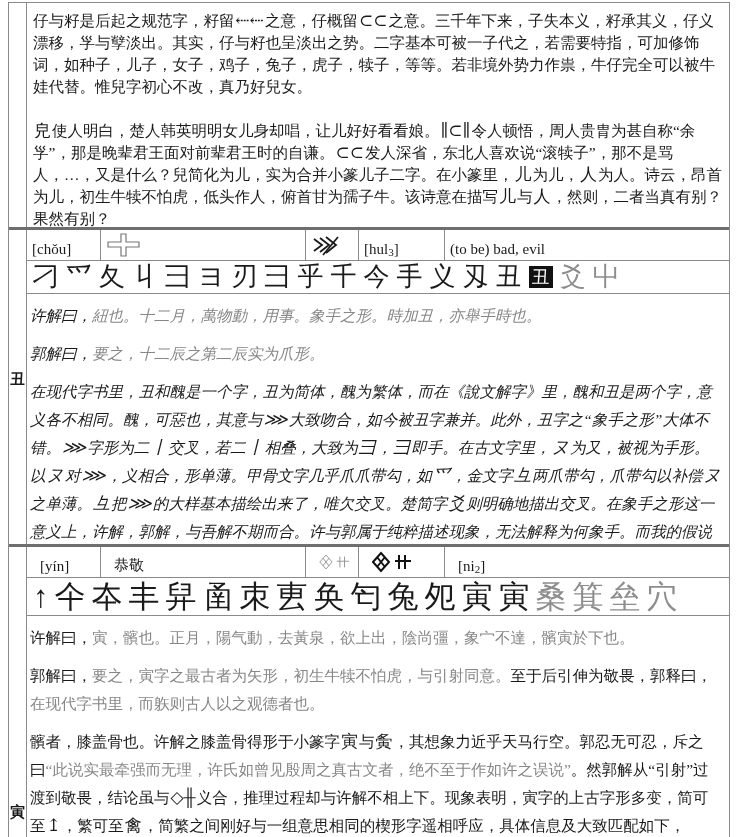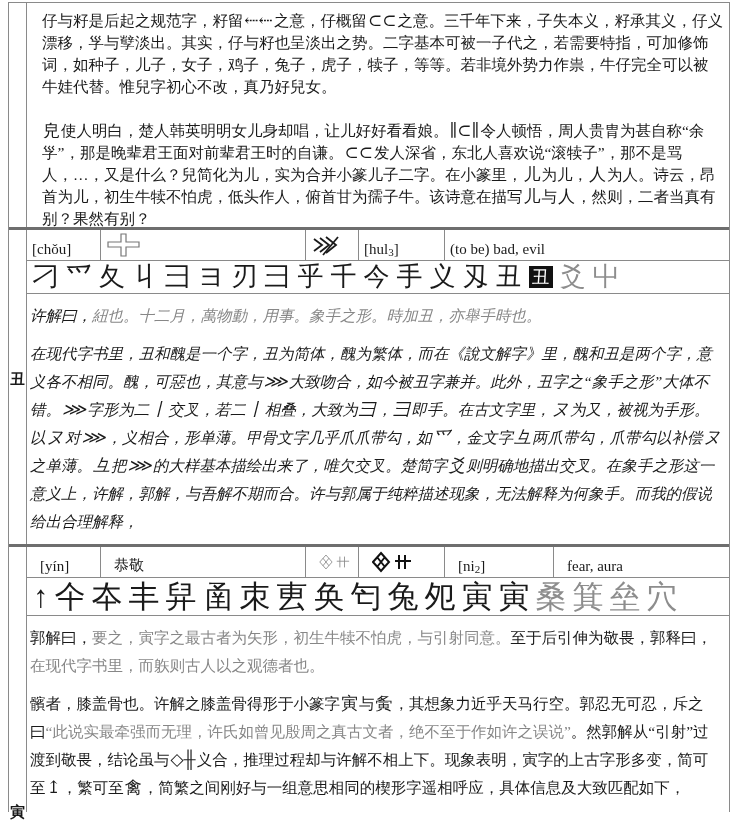--- a/index.html
+++ b/index.html
@@ -9,21 +9,21 @@
        border-top:1px solid #8a8a8a;border-left:1px solid #8a8a8a;border-right:1px solid #8a8a8a;}
   .sec{display:flex;align-items:stretch;}
   .label-col{width:17px;flex:none;border-right:1px solid #8a8a8a;position:relative;}
   .row-label{position:absolute;left:0;width:17px;text-align:center;font-size:15px;font-weight:bold;}
   .sec-chou .row-label{top:140px;}
   .sec-yin .row-label{top:256px;}
   .content{flex:1;min-width:0;}
   .sep{height:3px;background:#6e6e6e;}
   
   .intro .content{height:224px;padding:7px 6px 0 3px;box-sizing:border-box;overflow:hidden;}
-  .para{margin:0 0 22px 12px;font-size:15.5px;line-height:22px;}
+  .para{margin:0 0 22px 3px;font-size:15.5px;line-height:22px;}
   
   .hdr{display:grid;grid-template-columns:74px 205px 53px 86px 109px auto;
        border-bottom:1px solid #8a8a8a;}
   .hdr>div{border-right:1px solid #8a8a8a;display:flex;align-items:flex-end;
        padding:2px 5px;font-size:15px;min-height:24px;}
   .hdr>div:last-child{border-right:none;}
   .sec-yin .hdr>div{min-height:26px;margin-left:8px;}
   
   .strip{border-bottom:1px solid #8a8a8a;display:flex;align-items:center;
          padding:3px 6px;gap:7px;overflow:hidden;}
@@ -100,20 +100,21 @@
           <span>手</span>
           <span>义</span>
           <span>刄</span>
           <span>丑</span>
           <span class="stamp">丑</span>
           <span class="light">爻</span>
           <span class="light">屮</span>
         </div>
       <div class="txt">
         <p class="para"><span>许解曰，</span><span class="gray">紐也。十二月，萬物動，用事。象手之形。時加丑，亦舉手時也。</span></p>
+        <p class="para"><span>郭解曰，</span><span class="gray">要之，十二辰之第二辰实为爪形。</span></p>
         <p class="para"><span>在现代字书里，丑和醜是一个字，丑为简体，醜为繁体，而在《說文解字》里，醜和丑是两个字，意义各不相同。醜，可惡也，其意与</span><span class="ig">⋙</span><span>大致吻合，如今被丑字兼并。此外，丑字之“象手之形”大体不错。</span><span class="ig">⋙</span><span>字形为二</span><span class="ig">丨</span><span>交叉，若二</span><span class="ig">丨</span><span>相叠，大致为</span><span class="ig">彐</span><span>，</span><span class="ig">彐</span><span>即手。在古文字里，</span><span class="ig">ヌ</span><span>为又，被视为手形。以</span><span class="ig">ヌ</span><span>对</span><span class="ig">⋙</span><span>，义相合，形单薄。甲骨文字几乎爪爪带勾，如</span><span class="ig">爫</span><span>，金文字</span><span class="ig">彑</span><span>两爪带勾，爪带勾以补偿</span><span class="ig">ヌ</span><span>之单薄。</span><span class="ig">彑</span><span>把</span><span class="ig">⋙</span><span>的大样基本描绘出来了，唯欠交叉。楚简字</span><span class="ig">爻</span><span>则明确地描出交叉。在象手之形这一意义上，许解，郭解，与吾解不期而合。许与郭属于纯粹描述现象，无法解释为何象手。而我的假说给出合理解释，</span></p>
       </div>
     </div>
   </div>
 
   <div class="sep"></div>
 
   <div class="sec sec-yin">
     <div class="label-col">
       <div class="row-label">寅</div>
@@ -136,23 +137,20 @@
           <svg class="cuneo" width="44" height="26" viewBox="0 0 44 26">
             <path d="M9 4 L17 13 L9 22 L1 13 Z M5 8 L13 18 M13 8 L5 18" fill="none" stroke="#111" stroke-width="2"></path>
             <path d="M27 6 V20 M33 6 V20 M23 12 H39" fill="none" stroke="#111" stroke-width="2"></path>
           </svg>
         </div>
         <div class="rd">
           <span>[ni</span>
             <sub>2</sub>
             <span>]</span>
         </div>
-        <div>
-            <span>fear, aura</span>
-          </div>
       </div>
       <div class="strip">
           <span>↑</span>
           <span>仐</span>
           <span>夲</span>
           <span>丰</span>
           <span>舁</span>
           <span>圅</span>
           <span>朿</span>
           <span>叀</span>
@@ -161,19 +159,20 @@
           <span>兔</span>
           <span>夗</span>
           <span>寅</span>
           <span>寅</span>
           <span class="light">桑</span>
           <span class="light">箕</span>
           <span class="light">垒</span>
           <span class="light">穴</span>
         </div>
       <div class="txt">
+        <p class="para"><span>许解曰，</span><span class="gray">寅，髕也。正月，陽气動，去黃泉，欲上出，陰尚彊，象宀不達，髕寅於下也。</span></p>
         <p class="para"><span>郭解曰，</span><span class="gray">要之，寅字之最古者为矢形，初生牛犊不怕虎，与引射同意。</span><span>至于后引伸为敬畏，郭释曰，</span><span class="gray">在现代字书里，而䠶则古人以之观德者也。</span></p>
         <p class="para"><span>髕者，膝盖骨也。许解之膝盖骨得形于小篆字</span><span class="ig">寅</span><span>与</span><span class="ig">夤</span><span>，其想象力近乎天马行空。郭忍无可忍，斥之曰</span><span class="gray">“此说实最牵强而无理，许氏如曾见殷周之真古文者，绝不至于作如许之误说”</span><span>。然郭解从“引射”过渡到敬畏，结论虽与</span><span class="ig">◇╫</span><span>义合，推理过程却与许解不相上下。现象表明，寅字的上古字形多变，简可至</span><span class="ig">↥</span><span>，繁可至</span><span class="ig">禽</span><span>，简繁之间刚好与一组意思相同的楔形字遥相呼应，具体信息及大致匹配如下，</span></p>
       </div>
     </div>
   </div>
 
 </div>
 
 </body></html>

